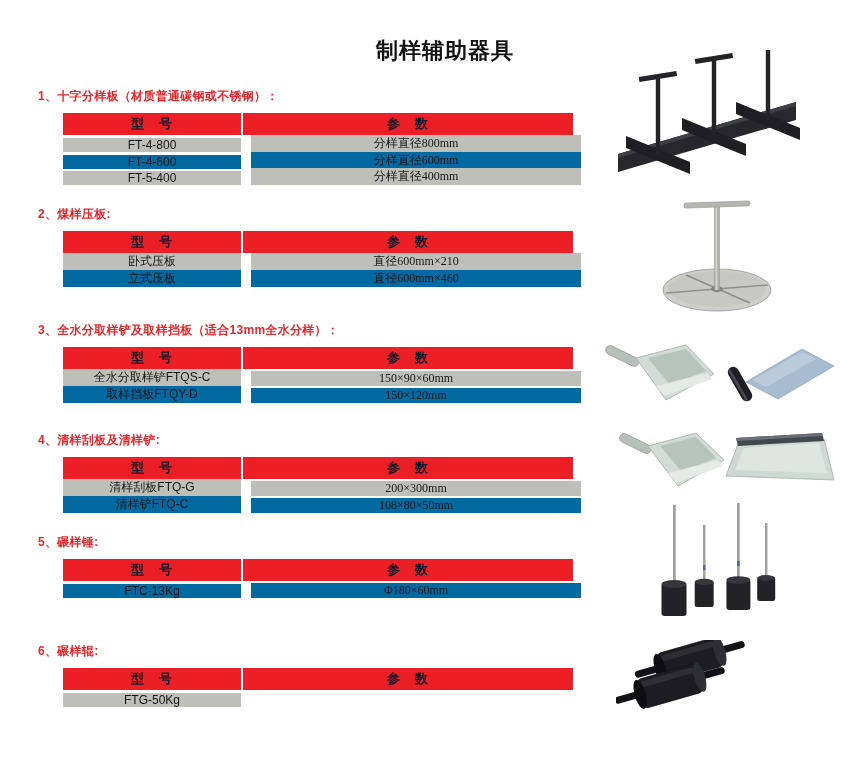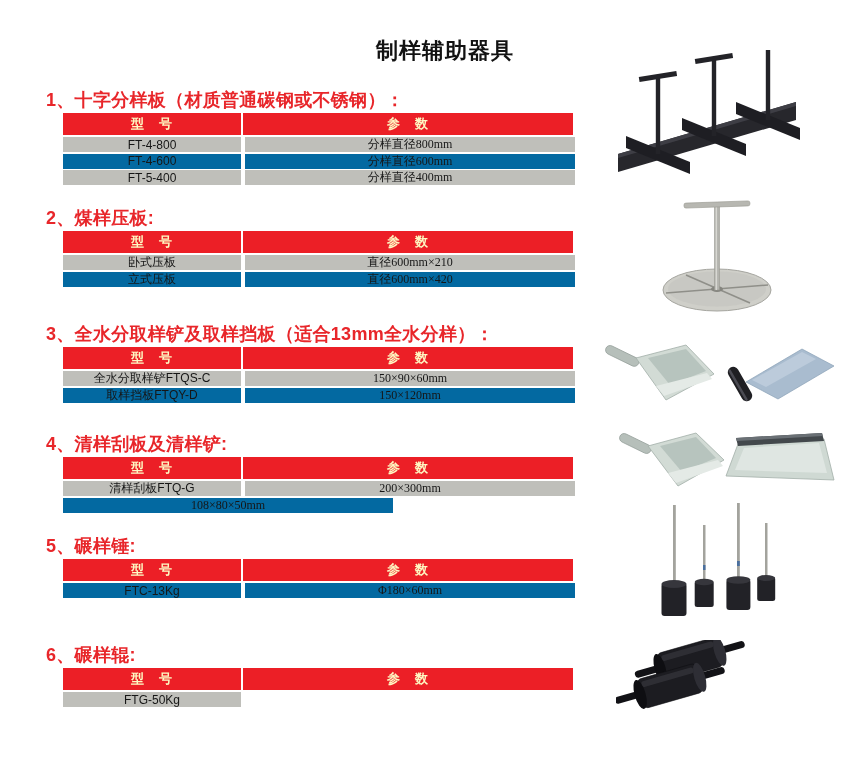--- a/index.html
+++ b/index.html
@@ -7,30 +7,30 @@
     width:847px;height:765px;background:#ffffff;position:relative;overflow:hidden;
     font-family:"Liberation Sans","DejaVu Sans",sans-serif;
     -webkit-font-smoothing:antialiased;
   }
   .page-title{
     position:absolute;top:36px;left:40px;width:810px;text-align:center;
     font-size:22px;font-weight:bold;color:#121212;letter-spacing:1px;
   }
   .product-section{position:absolute;left:38px;width:540px;}
   .section-heading{
-    position:absolute;top:0;left:8px;color:var(--heading-red);
-    font-size:18px;font-weight:600;letter-spacing:.3px;white-space:nowrap;
+    position:absolute;top:0;left:0;color:var(--heading-red);
+    font-size:12px;font-weight:600;letter-spacing:.3px;white-space:nowrap;
   }
   .spec-table{position:absolute;left:25px;top:25px;width:512px;}
   .t-header{display:flex;gap:2px;height:22px;margin-bottom:2px;}
   .t-header .t-cell{
-    background:var(--accent-red);color:#fef9c3;font-size:13px;font-weight:bold;
+    background:var(--accent-red);color:#0f172a;font-size:13px;font-weight:bold;
     display:flex;align-items:center;justify-content:center;letter-spacing:1px;
   }
-  .t-row{display:flex;gap:4px;height:15px;margin-bottom:1.5px;}
+  .t-row{display:flex;gap:10px;height:15px;margin-bottom:1.5px;align-items:flex-end;}
   .t-row .t-cell{
     background:#0369a1;color:#161616;font-size:12px;
     display:flex;align-items:center;justify-content:center;white-space:nowrap;
   }
   .t-row.shaded .t-cell{background:var(--row-gray);}
   .c1{width:178px;flex:0 0 178px;}
   .c2{width:330px;flex:0 0 330px;font-family:Liberation Serif, serif;}
   .photo{position:absolute;}
   .photo svg{width:100%;height:100%;display:block;}
   .photo-1{left:612px;top:50px;width:198px;height:138px;}
@@ -73,21 +73,21 @@
         <div class="t-header">
           <div class="t-cell c1">型　号</div>
           <div class="t-cell c2">参　数</div>
         </div>
         <div class="t-row shaded">
           <div class="t-cell c1">卧式压板</div>
           <div class="t-cell c2">直径600mm×210</div>
         </div>
         <div class="t-row">
           <div class="t-cell c1">立式压板</div>
-          <div class="t-cell c2">直径600mm×420</div>
+          <div class="t-cell c2">直径600mm×460</div>
         </div>
       </div>
     </section>
     <section class="product-section" style="top: 322px;">
       <div class="section-heading">3、全水分取样铲及取样挡板（适合13mm全水分样）：</div>
       <div class="spec-table">
         <div class="t-header">
           <div class="t-cell c1">型　号</div>
           <div class="t-cell c2">参　数</div>
         </div>
@@ -106,20 +106,21 @@
       <div class="spec-table">
         <div class="t-header">
           <div class="t-cell c1">型　号</div>
           <div class="t-cell c2">参　数</div>
         </div>
         <div class="t-row shaded">
           <div class="t-cell c1">清样刮板FTQ-G</div>
           <div class="t-cell c2">200×300mm</div>
         </div>
         <div class="t-row">
+          <div class="t-cell c1">清样铲FTQ-C</div>
           <div class="t-cell c2">108×80×50mm</div>
         </div>
       </div>
     </section>
     <section class="product-section" style="top: 534px;">
       <div class="section-heading">5、碾样锤:</div>
       <div class="spec-table">
         <div class="t-header">
           <div class="t-cell c1">型　号</div>
           <div class="t-cell c2">参　数</div>

